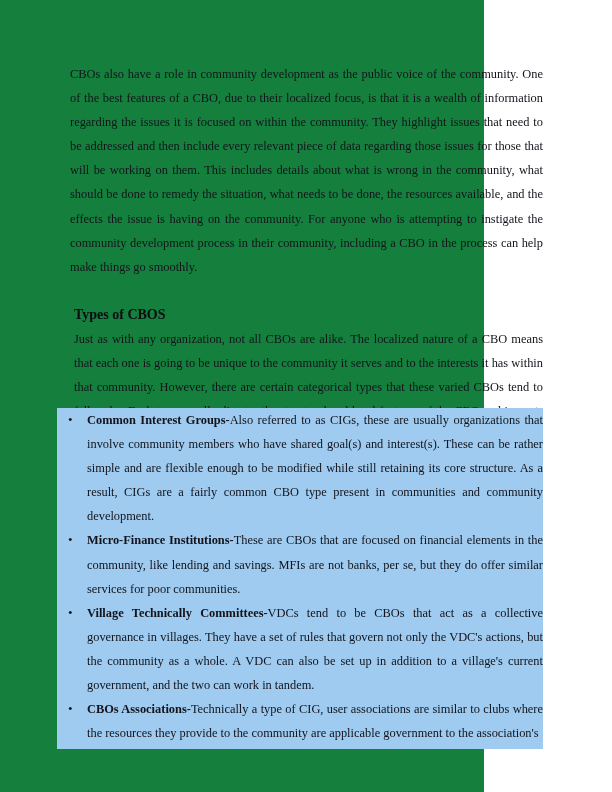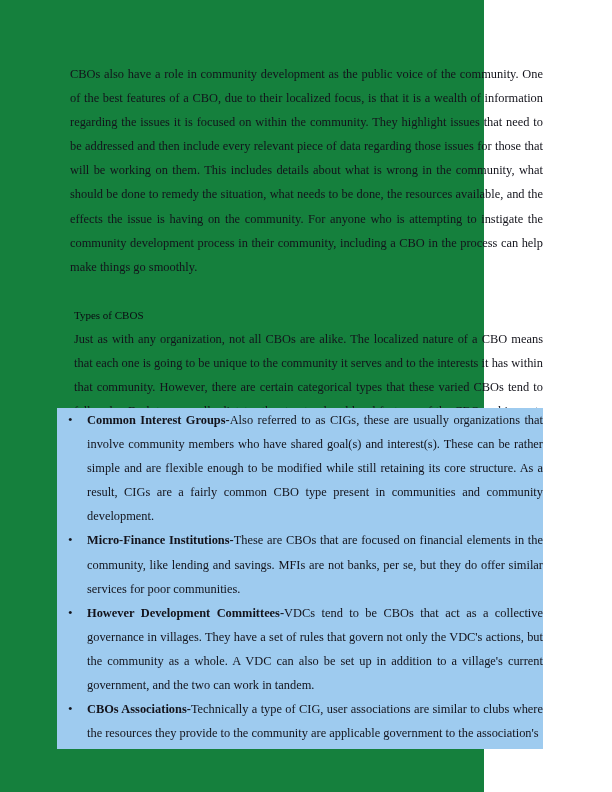--- a/index.html
+++ b/index.html
@@ -33,23 +33,23 @@
     line-height: 24.1px;
     text-align: justify;
     text-justify: inter-word;
     color: #13131b;
   }
   .para-gap {
     height: 24px;
   }
   h2.section-heading {
     margin: 0;
-    font-size: 11px;
+    font-size: 14px;
     line-height: 24.1px;
-    font-weight: normal;
+    font-weight: bold;
     text-align: left;
     color: #0b0b12;
     padding-left: 4px;
   }
   p.lead-para {
     padding-left: 4px;
   }
   
   .highlight-block {
     position: absolute;
@@ -121,21 +121,21 @@
         <span class="li-inner"><span class="term">Common Interest Groups-</span><span class="list-text">Also referred to as CIGs, these are usually organizations that involve community members who have shared goal(s) and interest(s). These can be rather simple and are flexible enough to be modified while still retaining its core structure. As a result, CIGs are a fairly common CBO type present in communities and community development.</span></span>
       </li>
 
       <li>
         <span class="bullet-marker">•</span>
         <span class="li-inner"><span class="term">Micro-Finance Institutions-</span><span class="list-text">These are CBOs that are focused on financial elements in the community, like lending and savings. MFIs are not banks, per se, but they do offer similar services for poor communities.</span></span>
       </li>
 
       <li>
         <span class="bullet-marker">•</span>
-        <span class="li-inner"><span class="term">However Development Committees-</span><span class="list-text">VDCs tend to be CBOs that act as a collective governance in villages. They have a set of rules that govern not only the VDC's actions, but the community as a whole. A VDC can also be set up in addition to a village's current government, and the two can work in tandem.</span></span>
+        <span class="li-inner"><span class="term">Village Technically Committees-</span><span class="list-text">VDCs tend to be CBOs that act as a collective governance in villages. They have a set of rules that govern not only the VDC's actions, but the community as a whole. A VDC can also be set up in addition to a village's current government, and the two can work in tandem.</span></span>
       </li>
 
       <li>
         <span class="bullet-marker">•</span>
         <span class="li-inner"><span class="term">CBOs Associations-</span><span class="list-text">Technically a type of CIG, user associations are similar to clubs where the resources they provide to the community are applicable government to the association's</span></span>
       </li>
 
     </ul>
     <div class="highlight-tail"></div>
   </div>

